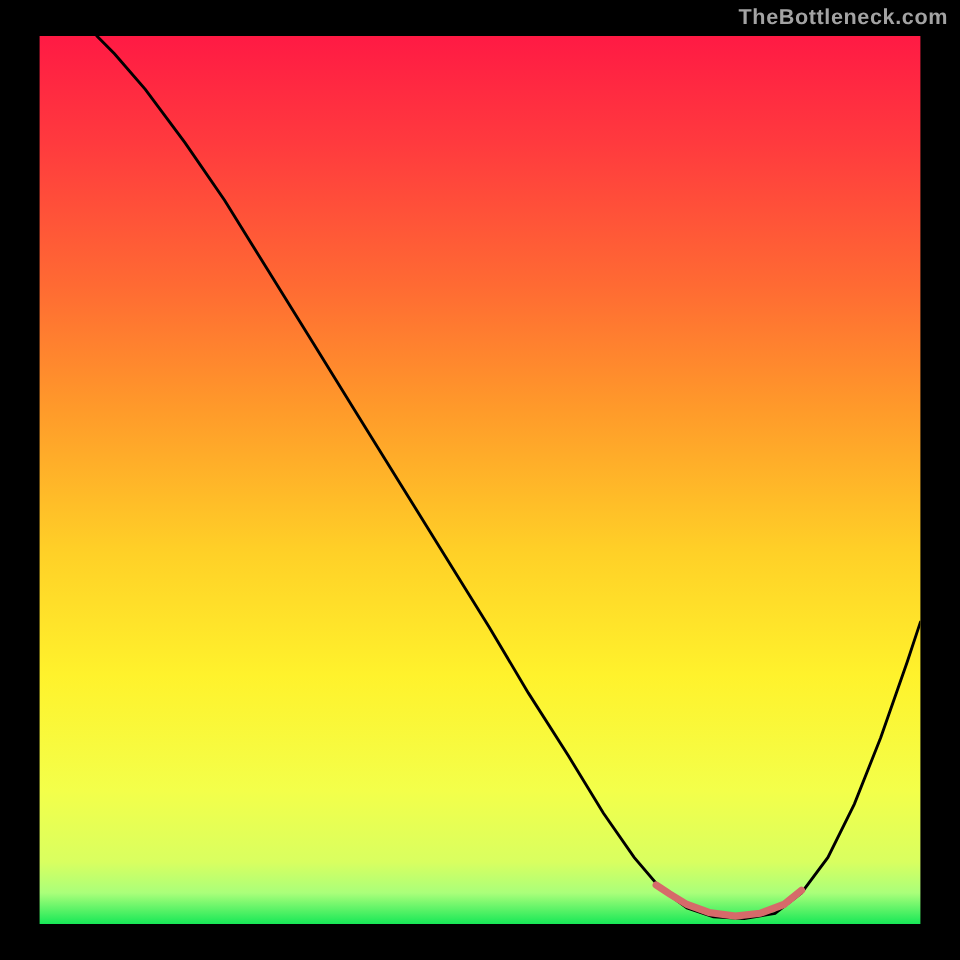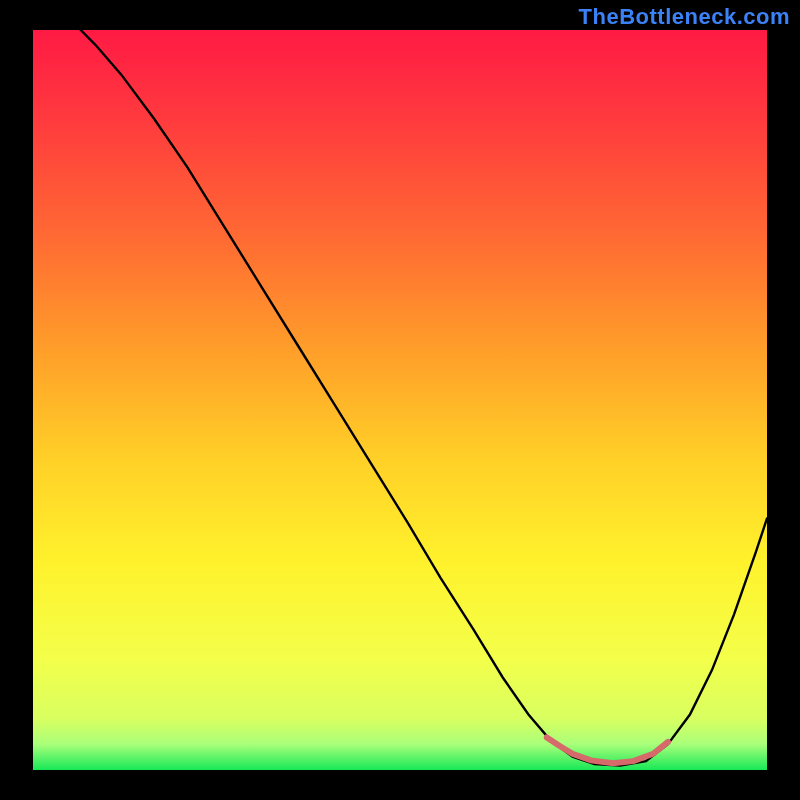--- a/index.html
+++ b/index.html
@@ -14,22 +14,22 @@
   .frame {
     position: relative;
     width: 800px;
     height: 800px;
     background: #000;
   }
   .watermark {
     position: absolute;
     top: 4px;
     right: 10px;
-    color: #3b82f6;
-    font-size: 22px;
+    color: #a3a3a3;
+    font-size: 18px;
     font-weight: 600;
     letter-spacing: 0.5px;
     z-index: 20;
   }
   .plot-wrap {
     position: absolute;
     width: 800px;
     height: 800px;
     left: 0;
     top: 0;

